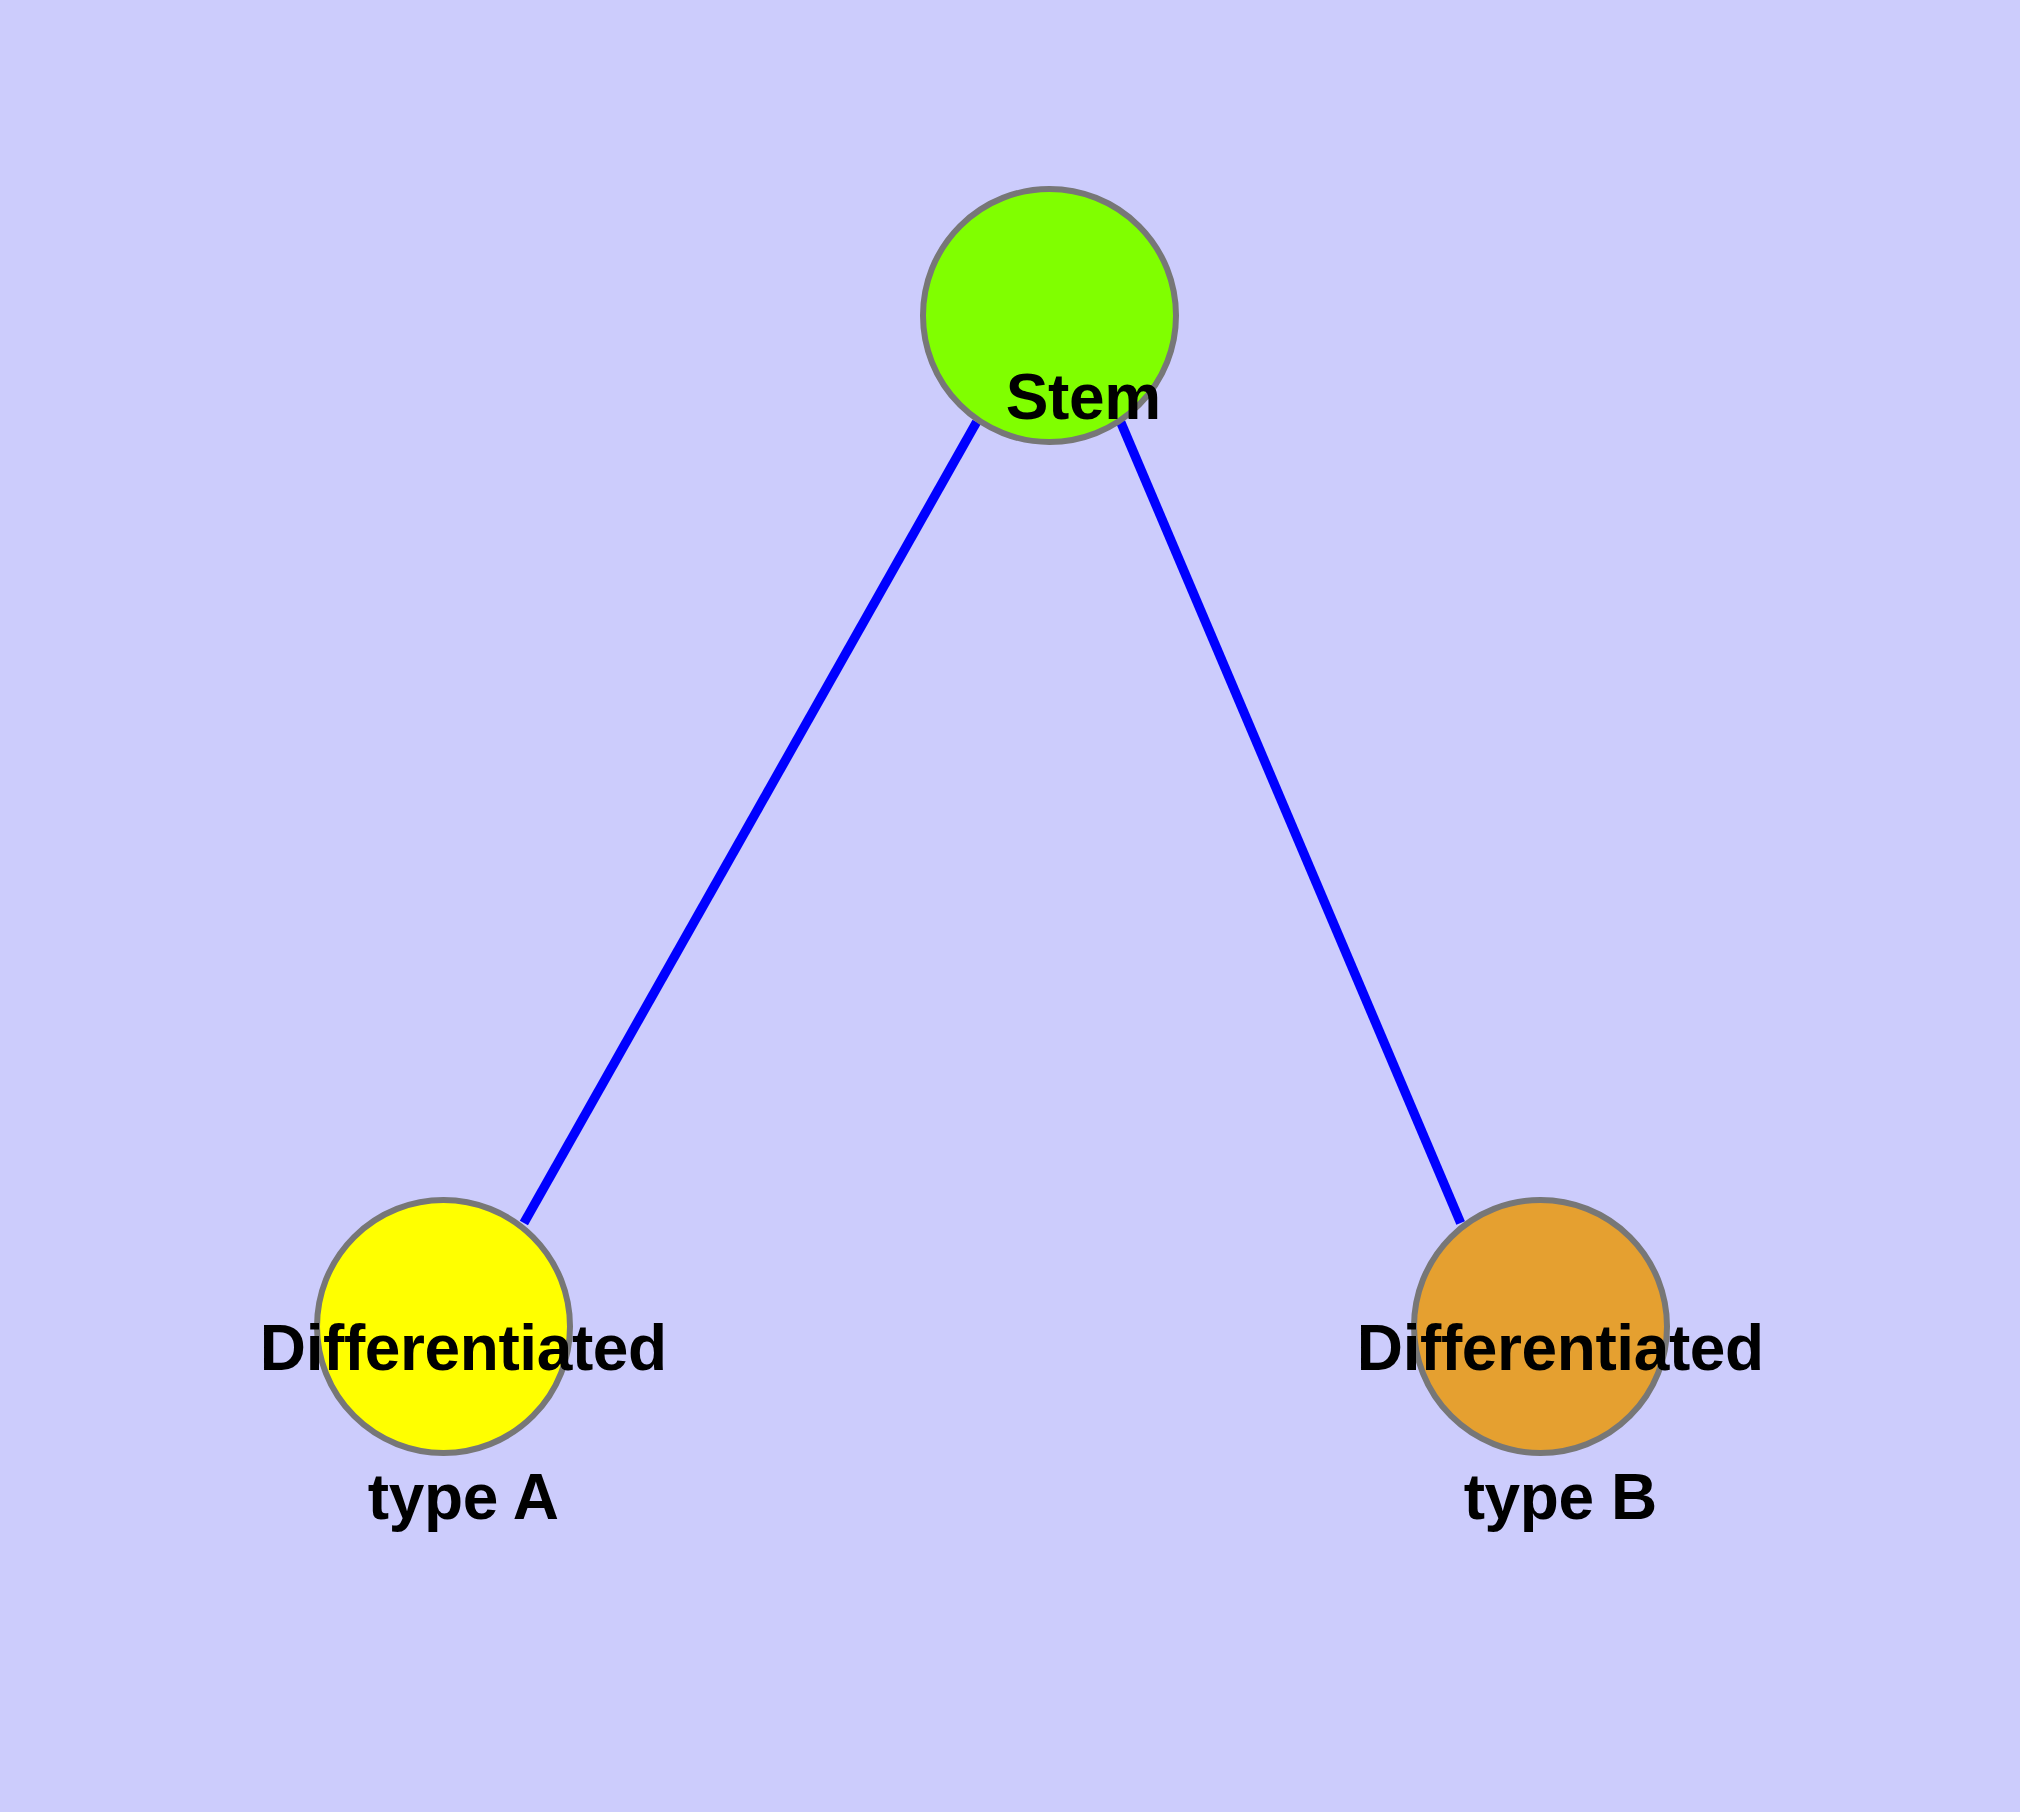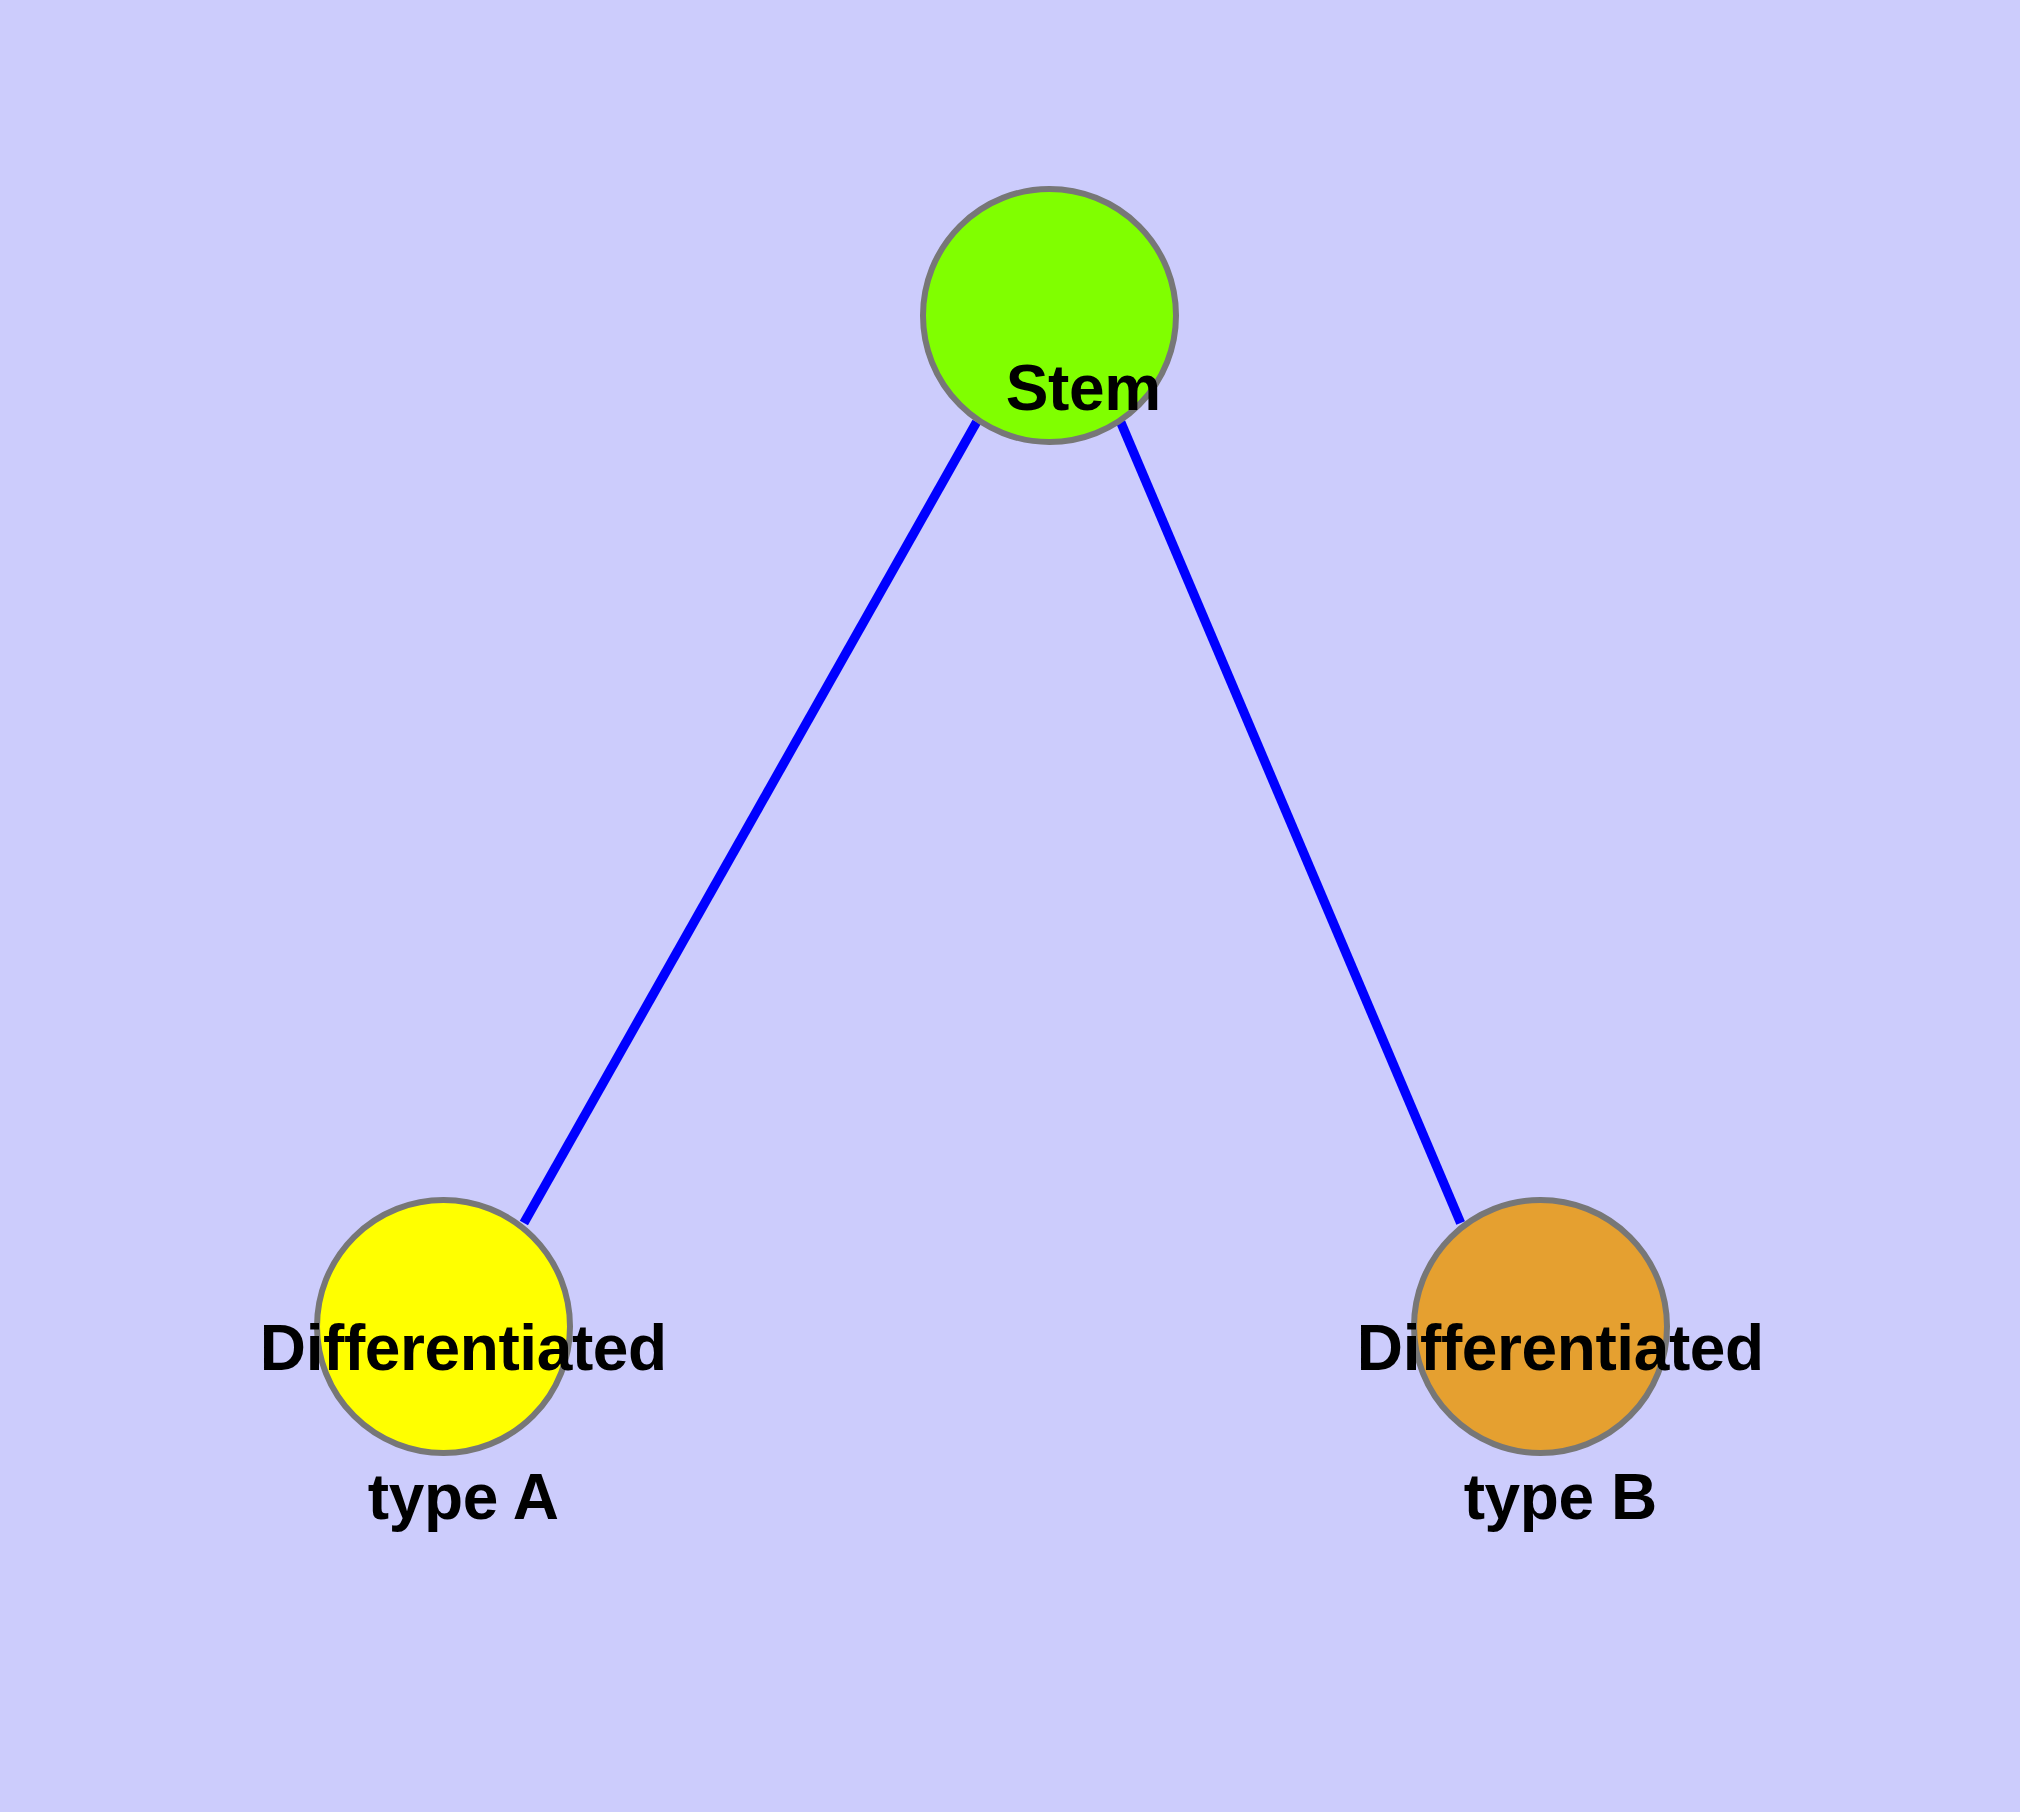--- a/index.html
+++ b/index.html
@@ -44,21 +44,21 @@
   }
   #node-stem {
     left: 920px;
     top: 186px;
     width: 259px;
     height: 259px;
     background: #80ff00;
   }
   #label-stem {
     left: 794px;
-    top: 277px;
+    top: 286px;
     width: 509px;
     font-size: 64px;
   }
   #node-diff-a {
     left: 314px;
     top: 1197px;
     width: 259px;
     height: 259px;
     background: #ffff00;
   }

